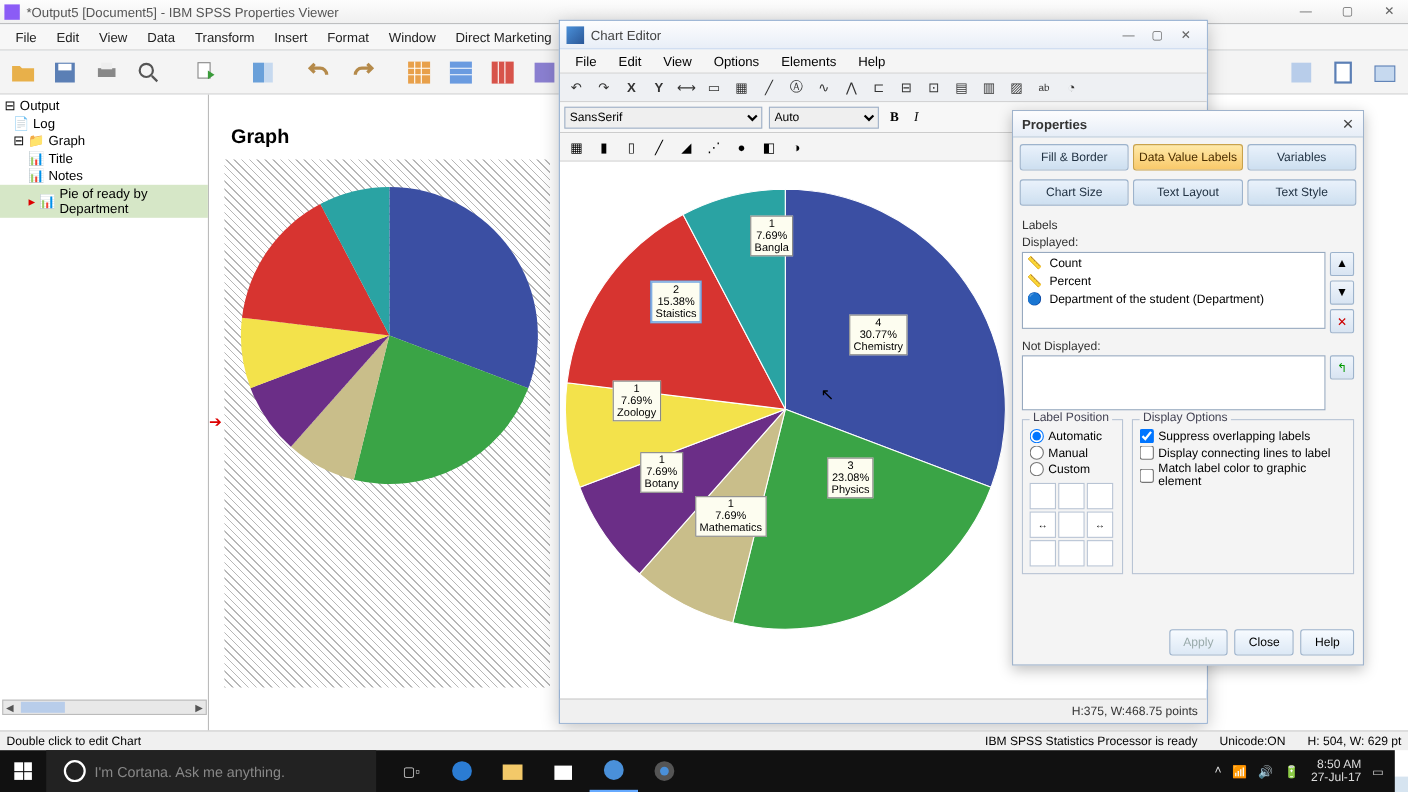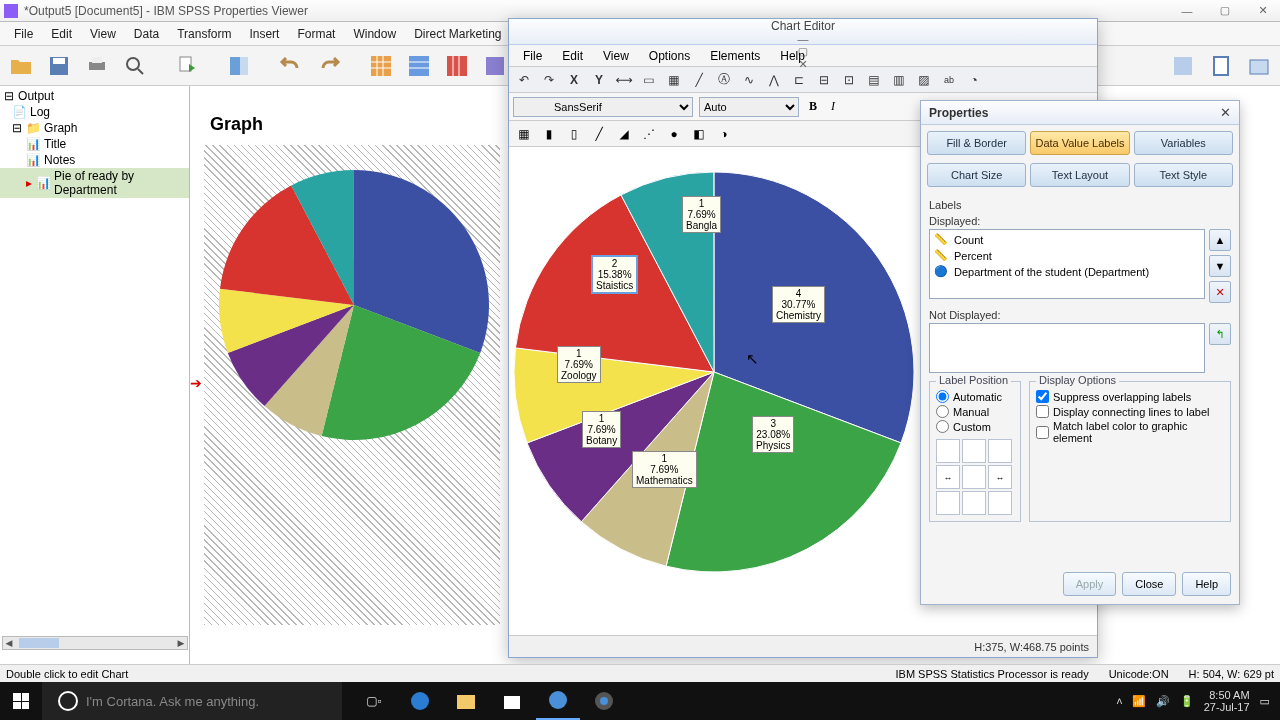--- a/index.html
+++ b/index.html
@@ -33,30 +33,30 @@
 .viewer { flex: 1; background: #fff; position: relative; overflow: hidden; }
 .viewer-inner { padding: 28px 10px; }
 .graph-title { font-size: 18px; font-weight: bold; margin-bottom: 10px; margin-left: 10px; }
 .chart-frame { width: 296px; height: 480px; position: relative; margin-left: 4px; }
 .hatch { position: absolute; inset: 0; background: repeating-linear-gradient(45deg,#333 0,#333 1px,transparent 1px,transparent 5px); opacity: 0.35; }
 .pie-bg { position: absolute; left: 10px; top: 20px; }
 .red-arrow { position: absolute; left: -14px; top: 230px; color: #d00; font-size: 14px; }
 
 
 .chart-editor { position: absolute; left: 508px; top: 18px; width: 590px; height: 640px; background: #fff; border: 1px solid #8ba8cc; box-shadow: 0 4px 16px rgba(0,0,0,0.25); }
-.ce-title { height: 26px; background: linear-gradient(#fdfdfe,#e8eef7); display: flex; align-items: center; padding: 0 6px; border-bottom: 1px solid #b8cdea; flex-direction: column; }
+.ce-title { height: 26px; background: linear-gradient(#fdfdfe,#e8eef7); display: flex; align-items: center; padding: 0 6px; border-bottom: 1px solid #b8cdea; }
 .ce-title .icon { width: 16px; height: 16px; background: linear-gradient(135deg,#4a90d9,#2b5797); margin-right: 6px; }
 .ce-title .t { flex: 1; color: #444; font-size: 12px; }
 .ce-menubar { height: 22px; background: #f5f5f5; border-bottom: 1px solid #ccc; display: flex; align-items: center; padding: 0 4px; }
 .ce-menubar .item { padding: 2px 10px; font-size: 12px; cursor: pointer; }
 .ce-toolbar { height: 26px; background: #eef0f3; border-bottom: 1px solid #ccc; display: flex; align-items: center; padding: 0 4px; gap: 3px; }
 .ce-toolbar .tb { width: 22px; height: 20px; display: flex; align-items: center; justify-content: center; font-size: 12px; color: #333; cursor: pointer; }
 .ce-formatbar { height: 28px; background: #f7f7f7; border-bottom: 1px solid #ccc; display: flex; align-items: center; padding: 0 4px; gap: 6px; }
 .ce-formatbar select { height: 20px; font-size: 11px; border: 1px solid #9eb0c7; }
-.ce-formatbar .fontname { width: 180px; padding-left: 36px; }
+.ce-formatbar .fontname { width: 180px; }
 .ce-formatbar .fontsize { width: 100px; }
 .ce-formatbar .bold { font-weight: bold; font-family: serif; cursor: pointer; padding: 0 4px; }
 .ce-formatbar .italic { font-style: italic; font-family: serif; cursor: pointer; padding: 0 4px; }
 .ce-toolbar2 { height: 26px; background: #f4f4f4; border-bottom: 1px solid #ccc; display: flex; align-items: center; padding: 0 4px; gap: 3px; }
 .ce-toolbar2 .tb { width: 22px; height: 20px; display: flex; align-items: center; justify-content: center; cursor: pointer; }
 .ce-canvas { position: relative; height: 480px; background: #fff; }
 .ce-canvas svg { position: absolute; left: 0; top: 0; }
 .data-label { position: absolute; background: #fdfdf0; border: 1.5px solid #888; padding: 1px 3px; font-size: 10px; text-align: center; line-height: 1.1; white-space: nowrap; }
 .data-label.sel { border-color: #6aa0e0; box-shadow: 0 0 0 1px #6aa0e0; }
 .ce-status { position: absolute; bottom: 0; left: 0; right: 0; height: 22px; background: #f0f0f0; border-top: 1px solid #ccc; display: flex; align-items: center; justify-content: flex-end; padding: 0 8px; font-size: 11px; color: #333; }
@@ -87,21 +87,21 @@
 .pbtn.disabled { color: #9aa; }
 
 
 .statusbar { position: absolute; left: 0; right: 0; bottom: 38px; height: 18px; background: #f0f0f0; border-top: 1px solid #ccc; display: flex; align-items: center; font-size: 11px; padding: 0 6px; gap: 20px; }
 .statusbar .flex { flex: 1; }
 .hscroll { position: absolute; left: 2px; bottom: 56px; width: 186px; height: 14px; background: #e8e8e8; border: 1px solid #bbb; display: flex; align-items: center; }
 .hscroll .thumb { width: 40px; height: 10px; background: #b8cdea; margin-left: 4px; }
 .hscroll .arr { width: 12px; text-align: center; font-size: 9px; color: #555; }
 
 
-.taskbar { position: absolute; left: 0; right: 0; bottom: 0; height: 38px; background: #111; display: flex; align-items: center; color: #ddd; }
+.taskbar { position: absolute; left: 0; right: 12px; bottom: 0; height: 38px; background: #111; display: flex; align-items: center; color: #ddd; }
 .start { width: 42px; height: 38px; display: flex; align-items: center; justify-content: center; }
 .win-logo { width: 16px; height: 16px; display: grid; grid-template-columns: 1fr 1fr; grid-template-rows: 1fr 1fr; gap: 1px; }
 .win-logo div { background: #fff; }
 .cortana-circle { width: 20px; height: 20px; border: 2px solid #fff; border-radius: 50%; margin: 0 8px; }
 .cortana-input { flex: 0 0 300px; height: 38px; background: #222; display: flex; align-items: center; padding: 0 8px; color: #888; font-size: 13px; }
 .task-icons { display: flex; gap: 2px; margin-left: 10px; }
 .task-icon { width: 44px; height: 38px; display: flex; align-items: center; justify-content: center; cursor: pointer; }
 .task-icon.active { border-bottom: 2px solid #6af; }
 .tray { margin-left: auto; display: flex; align-items: center; gap: 10px; padding: 0 10px; font-size: 11px; color: #ddd; }
 .clock { text-align: right; line-height: 1.1; }

